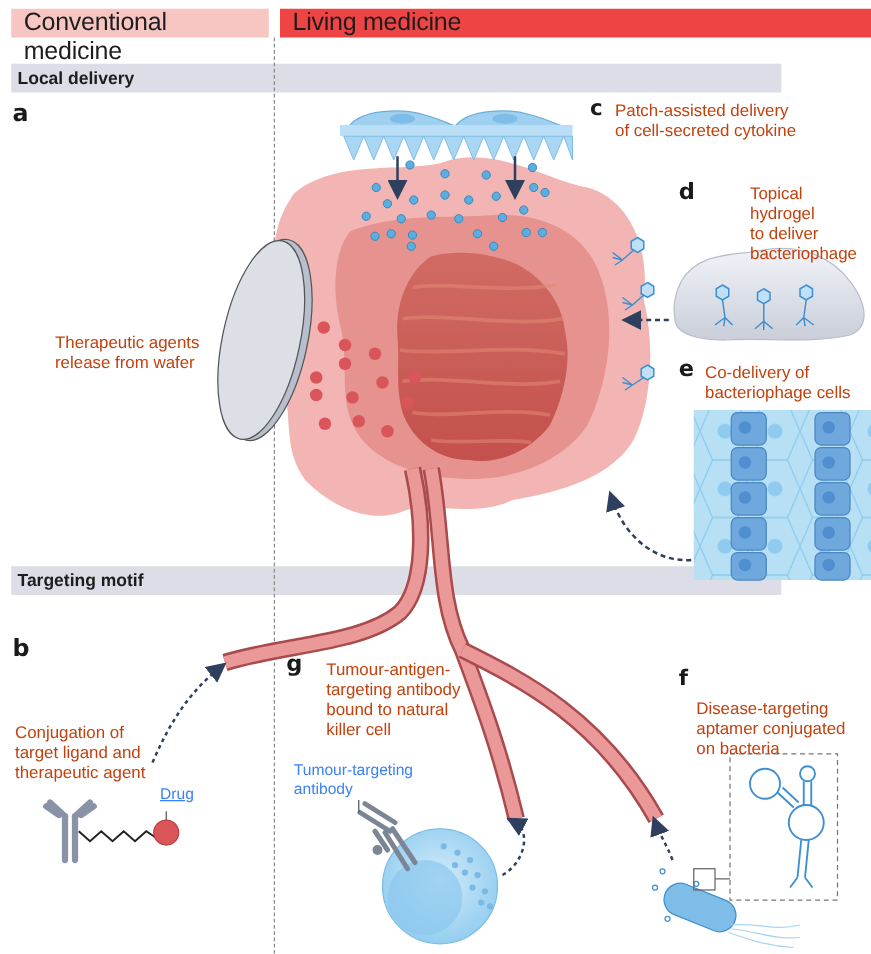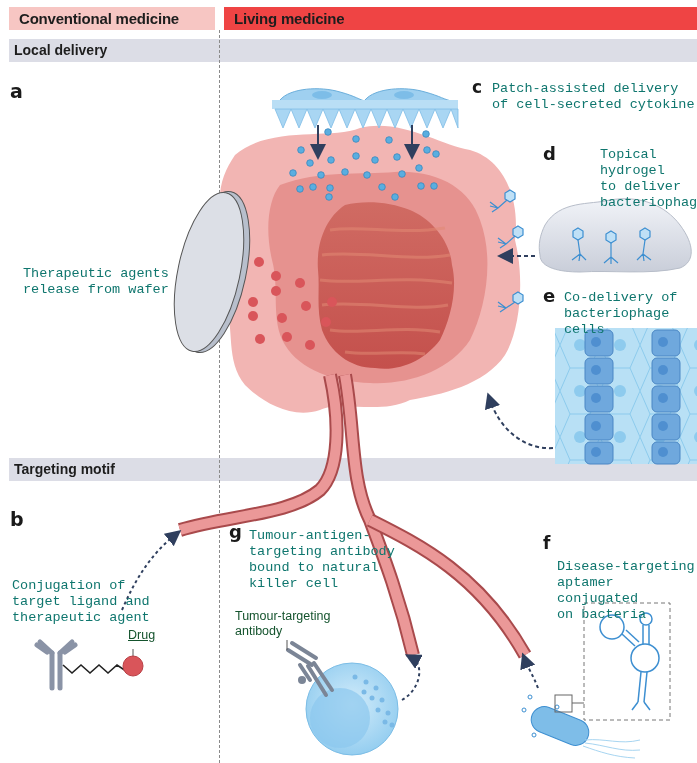--- a/index.html
+++ b/index.html
@@ -1,31 +1,31 @@
 <!DOCTYPE html>
 <html><head>
 <meta charset="utf-8">
 <style>
   html, body { margin:0; padding:0; background:#ffffff; }
   body { width:697px; height:763px; position:relative; overflow:hidden;
          font-family:"Liberation Sans", "DejaVu Sans", sans-serif; color:#2b2b2b; }
-  .hdr { position:absolute; top:7px; height:23px; font-weight:bold; font-size:15px;
+  .hdr { position:absolute; top:7px; height:23px; font-weight:normal; font-size:20px;
          line-height:23px; color:#1d1d1d; letter-spacing:-0.2px; }
   .hdr-conv { left:9px; width:206px; background:#f7c6c3; padding-left:10px; box-sizing:border-box; }
   .hdr-living { left:224px; width:545px; background:#ef4444; padding-left:10px; box-sizing:border-box; }
-  .band { position:absolute; left:9px; width:688px; height:23px; background:#dcdde6;
-          font-weight:bold; font-size:14px; line-height:23px; padding-left:5px; box-sizing:border-box; color:#1d1d1d; }
+  .band { position:absolute; left:9px; width:616px; height:23px; background:#dcdde6;
+          font-weight:bold; font-size:14px; line-height:23px; padding-left:5px; box-sizing:border-box; color:#1d1d1d;margin-top:12px; }
   .band-local { top:39px; }
-  .band-target { top:458px; }
+  .band-target { top:441px; }
   .divider { position:absolute; left:219px; top:30px; width:0; height:733px;
              border-left:1.2px dashed #8a8a8a; }
   .panel-letter { position:absolute; font-weight:bold; font-size:19px; color:#1a1a1a;
                   font-family:"DejaVu Sans", sans-serif; }
-  .caption { position:absolute; font-size:13.5px; line-height:16px; color:#0f766e; white-space:pre-line;font-family:Liberation Mono, monospace; }
-  .lbl { position:absolute; font-size:12.5px; line-height:15px; color:#14532d; white-space:pre-line; }
+  .caption { position:absolute; font-size:13.5px; line-height:16px; color:#c2410c; white-space:pre-line; }
+  .lbl { position:absolute; font-size:12.5px; line-height:15px; color:#3b82f6; white-space:pre-line; }
   svg.art { position:absolute; left:0; top:0; }
 </style>
 </head>
 <body>
 
 <div class="hdr hdr-conv">Conventional medicine</div>
 <div class="hdr hdr-living">Living medicine</div>
 
 <div class="band band-local">Local delivery</div>
 <div class="band band-target">Targeting motif</div>
@@ -271,21 +271,21 @@
     <line x1="643" y1="625" x2="643" y2="644"></line>
       <line x1="649" y1="625" x2="649" y2="644"></line>
     <line x1="641" y1="672" x2="638" y2="702"></line>
       <line x1="647" y1="672" x2="644" y2="702"></line>
     <path d="M638,702 L632,710 M644,702 L650,710"></path>
   </g>
   <path d="M538,688 C533,675 528,668 525,660" fill="none" stroke="#2f3f5e" stroke-width="2" stroke-dasharray="3,3" marker-end="url(#ah)"></path>
 </svg>
 
 <div class="panel-letter" style="left:10px; top:80px;">a</div>
-<div class="caption" style="left:23px; top:266px;">Therapeutic agents
+<div class="caption" style="left:44px; top:266px;">Therapeutic agents
 release from wafer</div>
 
 <div class="panel-letter" style="left:472px; top:77px; font-size:17px;">c</div>
 <div class="caption" style="left:492px; top:81px;">Patch-assisted delivery
 of cell-secreted cytokine</div>
 
 <div class="panel-letter" style="left:543px; top:143px; font-size:18px;">d</div>
 <div class="caption" style="left:564px; top:147px;margin-left:36px;">Topical hydrogel
 to deliver
 bacteriophage</div>
@@ -294,21 +294,21 @@
 <div class="caption" style="left:564px; top:290px;">Co-delivery of
 bacteriophage cells</div>
 
 <div class="panel-letter" style="left:10px; top:508px;">b</div>
 <div class="caption" style="left:12px; top:578px;">Conjugation of
 target ligand and
 therapeutic agent</div>
 <div class="lbl" style="left:128px; top:628px;text-decoration:underline;">Drug</div>
 
 <div class="panel-letter" style="left:229px; top:521px; font-size:18px;">g</div>
-<div class="caption" style="left:249px; top:528px;">Tumour-antigen-
+<div class="caption" style="left:261px; top:528px;">Tumour-antigen-
 targeting antibody
 bound to natural
 killer cell</div>
 <div class="lbl" style="left:235px; top:609px;">Tumour-targeting
 antibody</div>
 
 <div class="panel-letter" style="left:543px; top:533px; font-size:17px;">f</div>
 <div class="caption" style="left:557px; top:559px;">Disease-targeting
 aptamer conjugated
 on bacteria</div>

